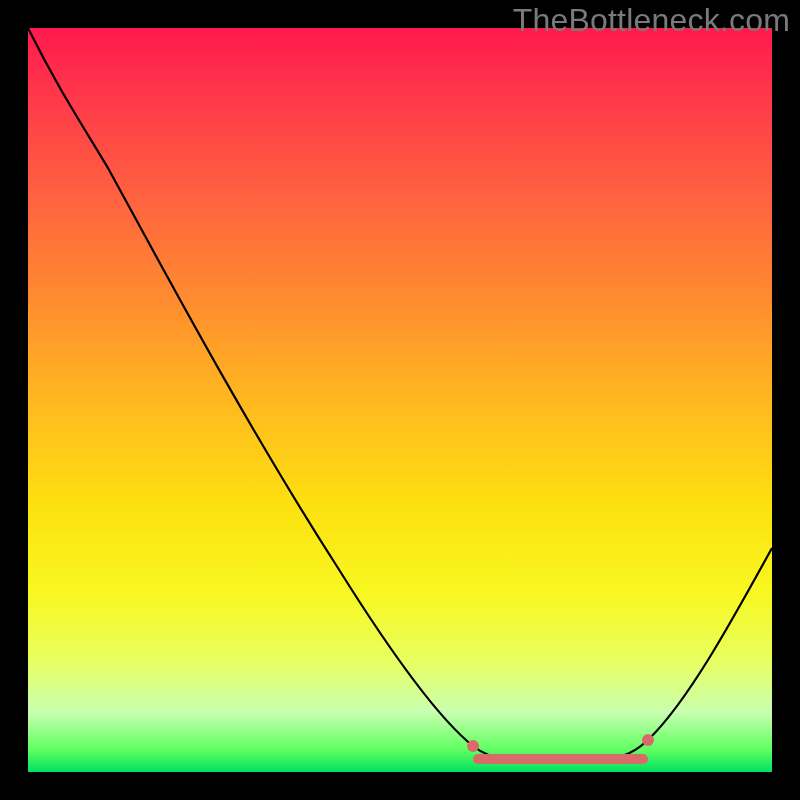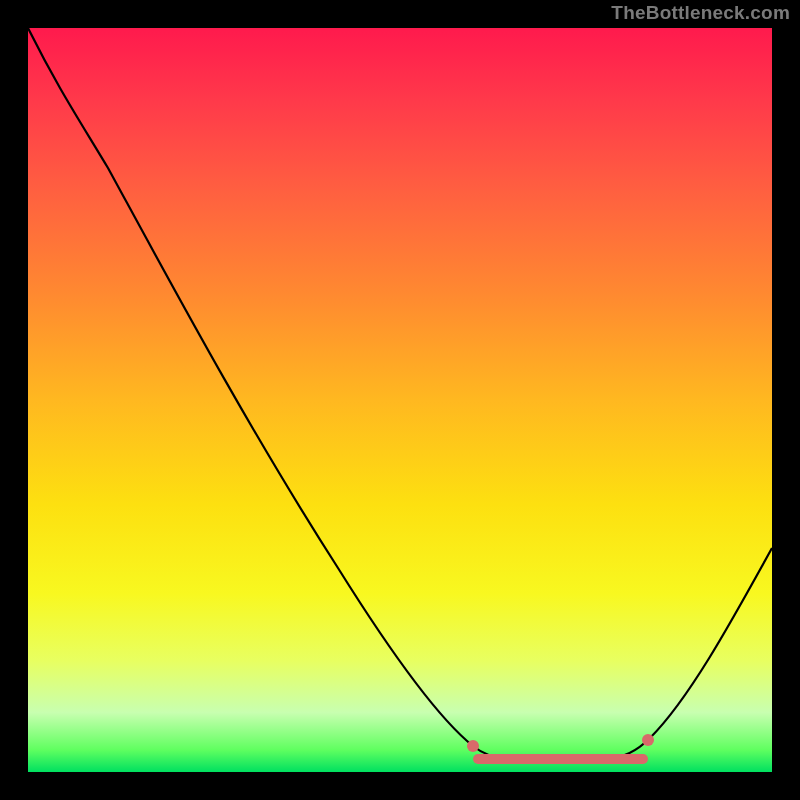--- a/index.html
+++ b/index.html
@@ -43,22 +43,22 @@
       #c8ffb0 92%,
       #60ff60 97%,
       #00e060 100%
     );
   }
   .watermark {
     position: absolute;
     top: 2px;
     right: 10px;
     font-family: Arial, Helvetica, sans-serif;
-    font-size: 19px;
-    font-weight: 700;
+    font-size: 32px;
+    font-weight: 400;
     color: #7a7a7a;
     letter-spacing: 0.2px;
   }
   svg.curve {
     position: absolute;
     left: 0;
     top: 0;
     width: 744px;
     height: 744px;
   }

